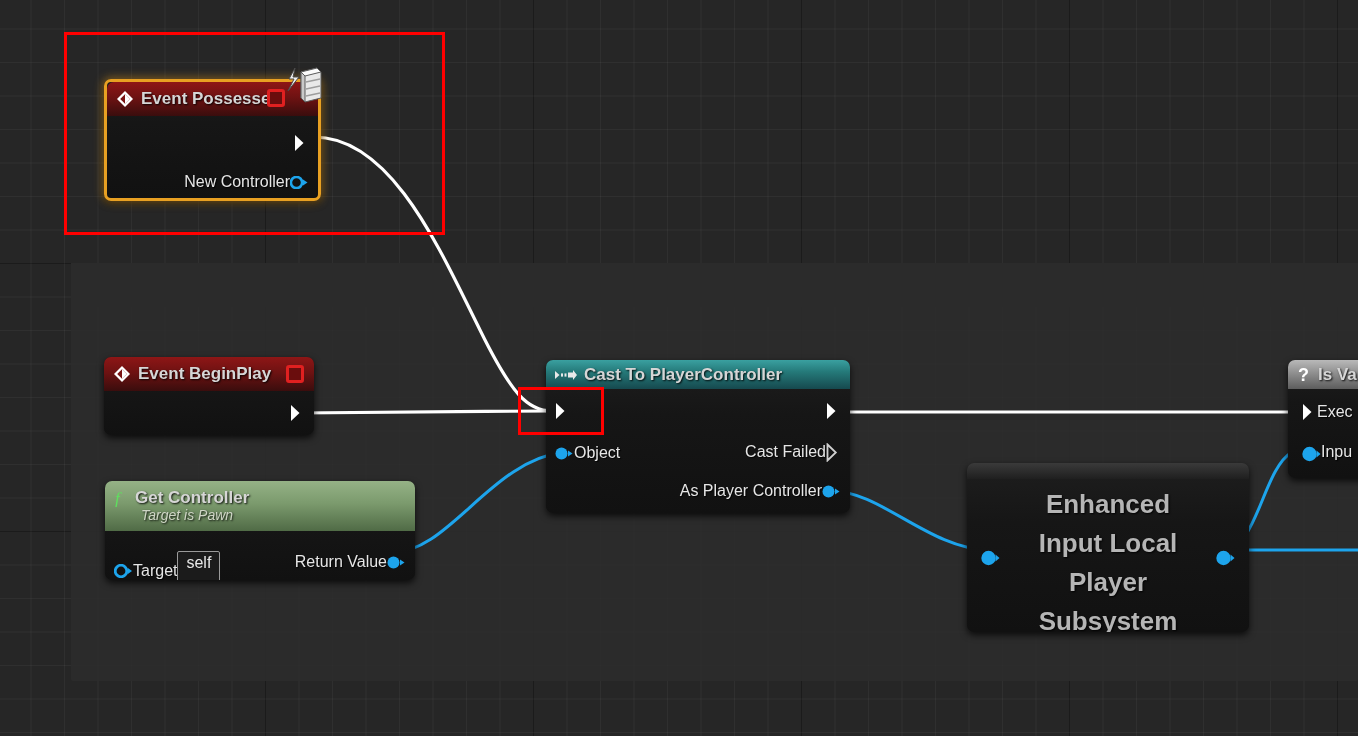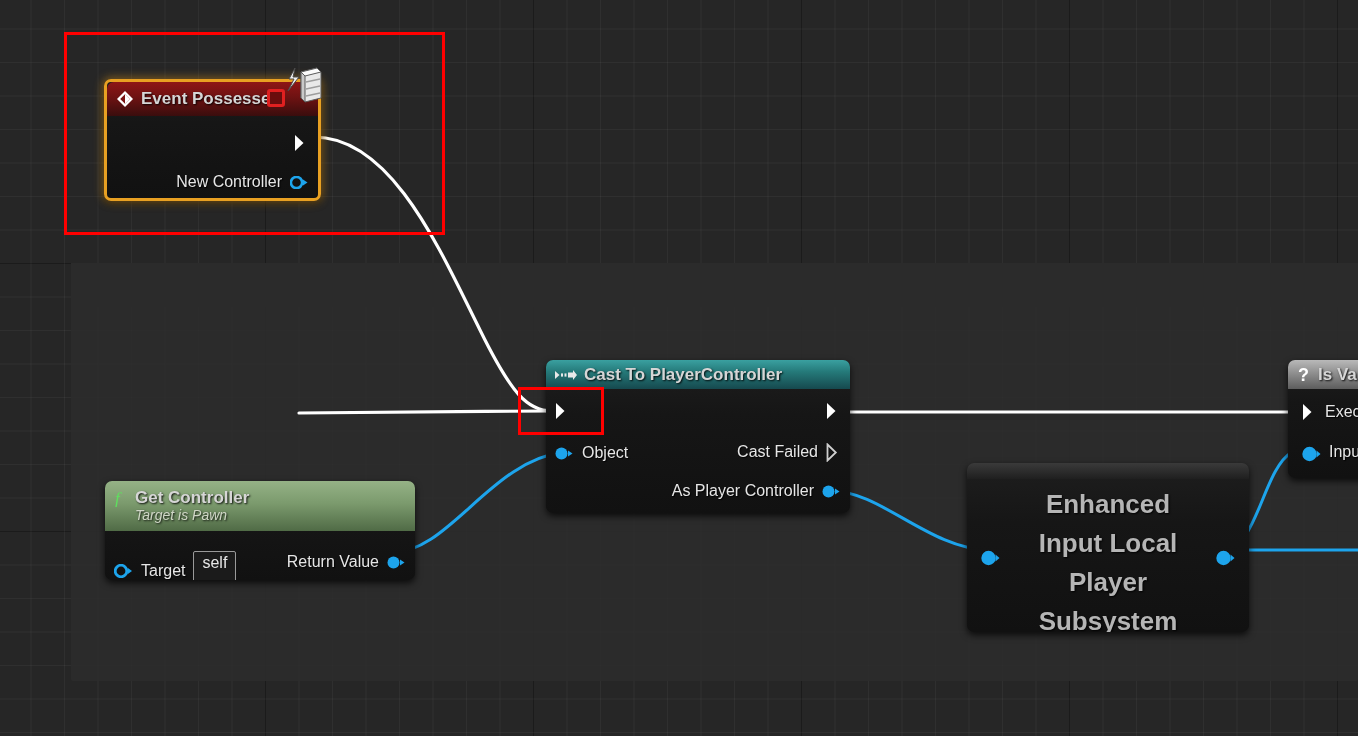--- a/index.html
+++ b/index.html
@@ -118,21 +118,21 @@
     background: #6a0d0d;
     border-radius: 3px;
   }
 
   
   .node-body { position: relative; }
   .pin-row {
     position: absolute;
     display: flex;
     align-items: center;
-    gap: 8px;
+    gap: 0;
     white-space: nowrap;
   }
   .pin-row.left { left: 9px; }
   .pin-row.right { right: 9px; flex-direction: row-reverse; }
   .pin-label {
     font-size: 16px;
     color: #e6e6e6;
     text-shadow: 1px 1px 1px rgba(0,0,0,0.9);
   }
 
@@ -237,33 +237,57 @@
         <path d="M24 6 L40 2 L44 6 L44 32 L28 36 L24 32 Z" fill="#e9e9e9" stroke="#5a5a5a" stroke-width="1"></path>
         <path d="M24 6 L40 2 L44 6 L28 10 Z" fill="#fbfbfb" stroke="#5a5a5a" stroke-width="1"></path>
         <path d="M28 10 L28 36 L24 32 L24 6 Z" fill="#c9c9c9" stroke="#5a5a5a" stroke-width="1"></path>
         <line x1="29" y1="16" x2="43" y2="13" stroke="#9d9d9d" stroke-width="1.3"></line>
         <line x1="29" y1="23" x2="43" y2="20" stroke="#9d9d9d" stroke-width="1.3"></line>
         <line x1="29" y1="30" x2="43" y2="27" stroke="#9d9d9d" stroke-width="1.3"></line>
       </svg>
     </span>
   </div>
 
+  <div class="node" style="left:104px; top:357px; width:210px; height:78px;">
+    <div class="node-inner">
+      <div class="node-header event">
+        <span class="ico">
+          <svg width="18" height="18" viewBox="0 0 18 18">
+            <path d="M9 1 L17 9 L9 17 L1 9 Z" fill="#ffffff"></path>
+            <path d="M9 4.2 L13.8 9 L9 13.8 L4.2 9 Z" fill="#7a1212"></path>
+            <path d="M9 4.2 L13.8 9 L9 13.8 Z" fill="#ffffff"></path>
+          </svg>
+        </span>
+        <span class="node-title">Event BeginPlay</span>
+      </div>
+      <div class="node-body">
+        <div class="pin-row right" style="top:13px;">
+          <span class="exec-pin ico">
+            <svg width="15" height="18" viewBox="0 0 15 18">
+              <path d="M1 1 L9.5 9 L1 17 Z" fill="#ffffff"></path>
+            </svg>
+          </span>
+        </div>
+      </div>
+    </div>
+    <div class="delegate-badge" style="left:182px; top:8px;"></div>
+  </div>
 
   <div class="node" style="left:105px; top:481px; width:310px; height:99px;">
     <div class="node-inner">
       <div class="node-header pure">
         <div class="pure-row">
           <span class="ico">
             <svg width="14" height="18" viewBox="0 0 14 18">
               <text x="1" y="15" font-family="Liberation Serif, serif" font-size="17" font-style="italic" fill="#5ee05e">f</text>
             </svg>
           </span>
           <span class="node-title">Get Controller</span>
         </div>
-        <span class="node-subtitle" style="margin-left:21px; margin-top:-1px;">Target is Pawn</span>
+        <span class="node-subtitle" style="margin-left:27px; margin-top:-1px;">Target is Pawn</span>
       </div>
       <div class="node-body">
         <div class="pin-row left" style="top:20px;">
           <span class="data-pin ico">
             <svg width="19" height="14" viewBox="0 0 19 14">
               <circle cx="7" cy="7" r="5.8" fill="none" stroke="#1da4ec" stroke-width="2.8"></circle>
               <path d="M13.5 3.8 L18 7 L13.5 10.2 Z" fill="#1da4ec"></path>
             </svg>
           </span>
           <span class="pin-label">Target</span>

